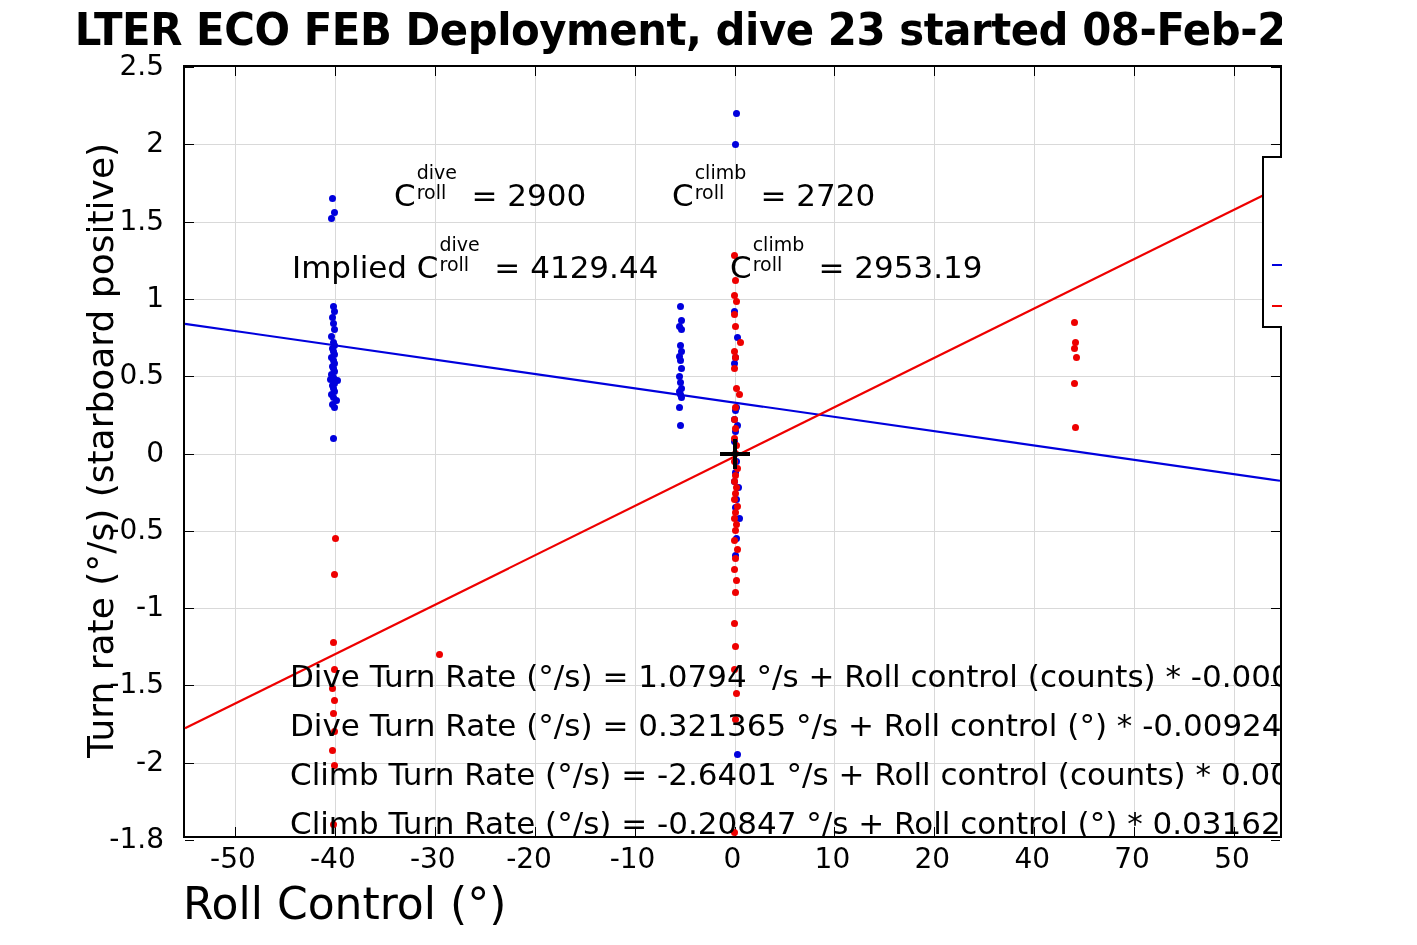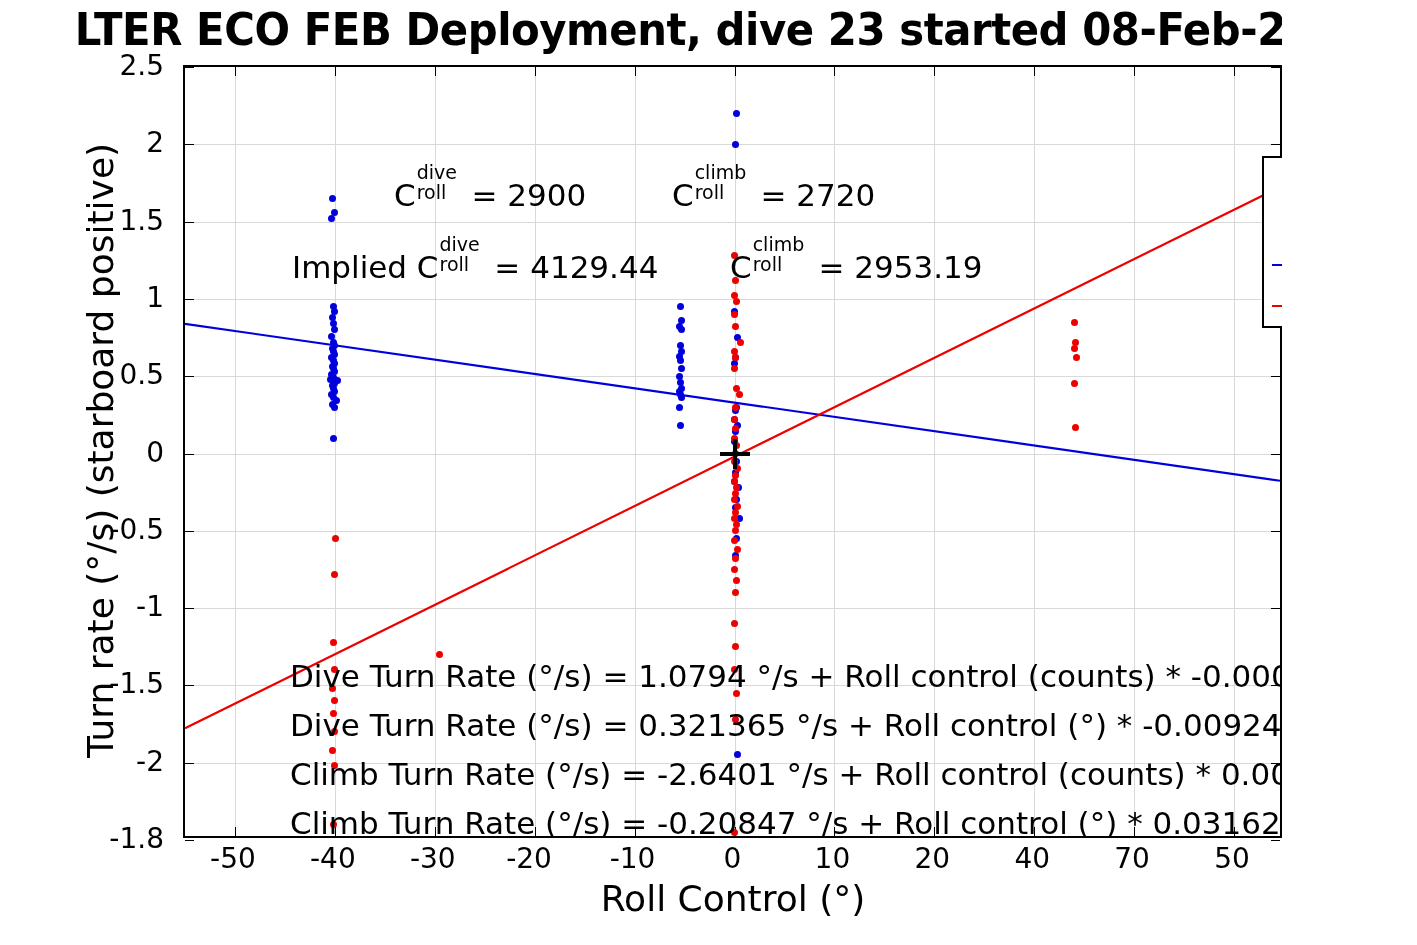--- a/index.html
+++ b/index.html
@@ -12,21 +12,21 @@
     position:absolute;left:0;top:2px;width:1417px;height:56px;
     text-align:center;white-space:nowrap;overflow:hidden;
     font-size:45px;font-weight:bold;line-height:56px;
     letter-spacing:-0.5px;
   }
   #title span{display:inline-block;transform:scaleX(0.93);transform-origin:center;}
 
   
   #xlabel{
     position:absolute;left:183px;top:878px;width:1100px;
-    text-align:center;font-size:36px;white-space:nowrap;
+    text-align:left;font-size:44px;white-space:nowrap;
   }
   #ylabel{
     position:absolute;left:-280px;top:430px;width:760px;
     text-align:center;font-size:36px;white-space:nowrap;
     transform:rotate(-90deg);transform-origin:center center;
   }
 
   
   #plot{
     position:absolute;left:183px;top:65px;width:1099px;height:773px;

